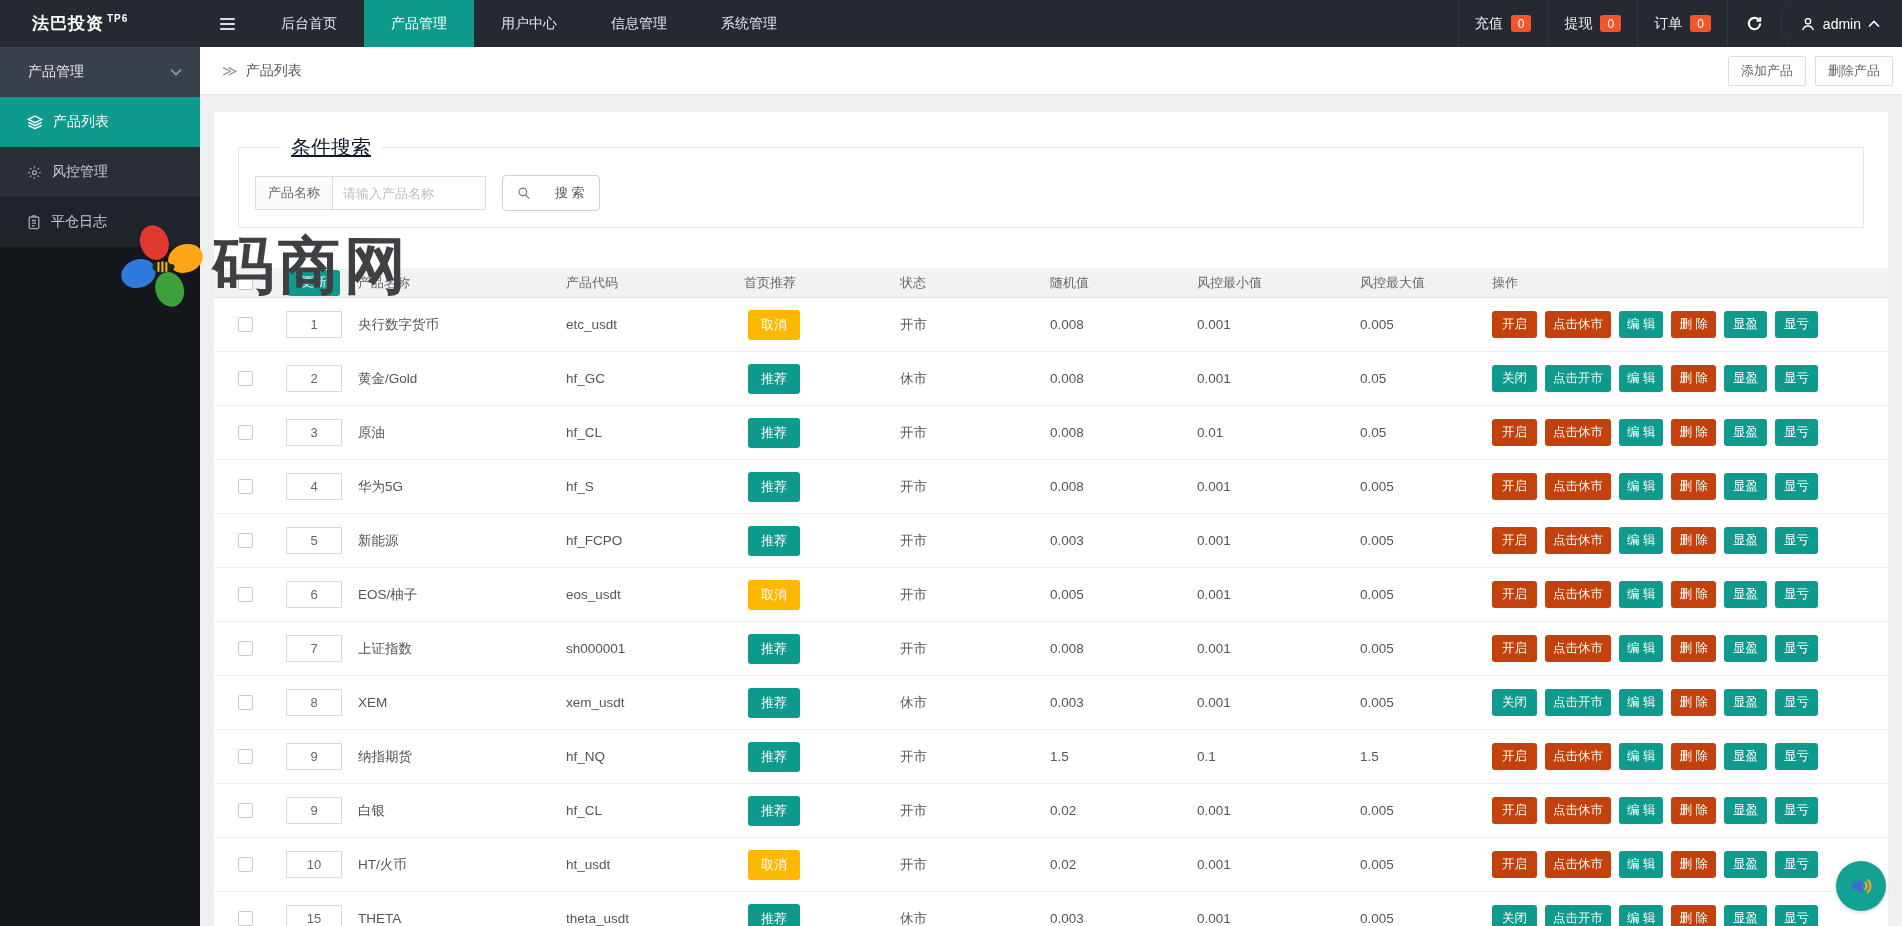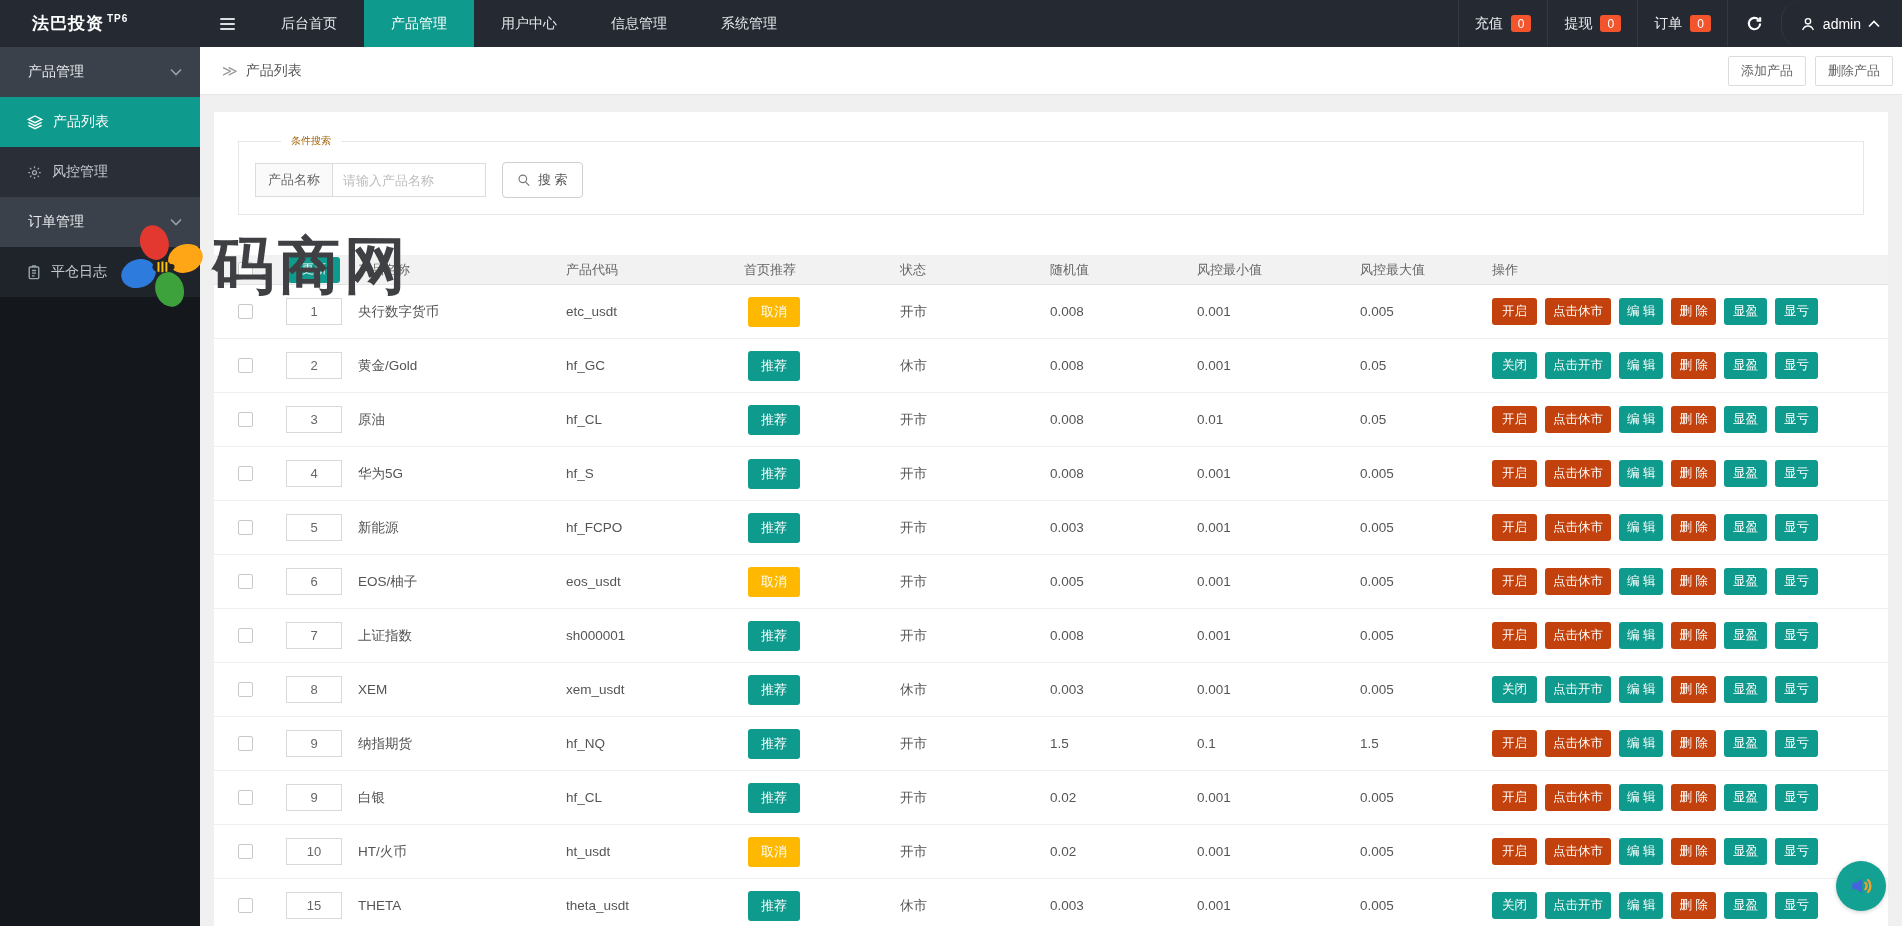--- a/index.html
+++ b/index.html
@@ -35,26 +35,26 @@
   .crumb { padding-left:22px; color:#555; font-size:14px; display:flex; align-items:center; gap:8px; }
   .crumb .gg { color:#9A9A9A; font-size:15px; }
   .crumb-actions { margin-left:auto; margin-right:9px; display:flex; gap:9px; }
   .ghost-btn { height:30px; padding:0 12px; background:#fff; border:1px solid #DCDCDC; border-radius:2px; color:#666; font-size:13px; cursor:pointer; }
 
   
   .main-bg { position:absolute; left:200px; top:95px; right:0; bottom:0; background:#F0F0F1; }
   .card { position:absolute; left:214px; top:112px; right:14px; height:1000px; background:#fff; z-index:5; }
 
   fieldset.search { margin:22px 24px 0 24px; border:1px solid #E7E7E7; padding:14px 0 16px 16px; }
-  fieldset.search legend { margin-left:26px; padding:0 10px; font-size:10px; color:#a16207; }
+  fieldset.search legend { margin-left:26px; padding:0 10px; font-size:20px; color:#0f172a;text-decoration:underline; }
   .search-row { display:flex; align-items:center; }
   .in-label { height:34px; line-height:32px; padding:0 12px; border:1px solid #DCDCDC; background:#FAFAFA; color:#666; font-size:13px; }
   .in-text { width:154px; height:34px; border:1px solid #DCDCDC; margin-left:-1px; padding:0 10px; font-size:13px; color:#000000; outline:none; }
   .in-text::placeholder { color:#BDBDBD; }
-  .search-btn { margin-left:16px; height:36px; padding:0 14px; background:#fff; border:1px solid #CFCFCF; border-radius:4px; color:#555; font-size:13px; display:flex; align-items:center; gap:7px; cursor:pointer; }
+  .search-btn { margin-left:16px; height:36px; padding:0 14px; background:#fff; border:1px solid #CFCFCF; border-radius:4px; color:#555; font-size:13px; display:flex; align-items:center; gap:24px; cursor:pointer; }
 
   
   .ptable { margin-top:40px; }
   .thead, .trow { display:grid; grid-template-columns:62px 76px 214px 178px 148px 148px 148px 162px 140px 1fr; align-items:center; }
   .thead { height:30px; background:#F2F2F2; font-size:13px; color:#666; border-bottom:1px solid #E3E3E3; }
   .trow { height:54px; border-bottom:1px solid #EFEFEF; font-size:13.5px; color:#555; background:#fff; }
   .c-check { display:flex; justify-content:center; }
   .c-sort { display:flex; justify-content:center; }
   .c-name { padding-left:6px; } .c-status { padding-left:8px; }
   .c-random { padding-left:10px; } .c-min { padding-left:9px; } .c-max { padding-left:10px; }
@@ -146,26 +146,20 @@
           <span>产品列表</span>
         </div>
         <div class="sb-item">
           <svg width="15" height="15" viewBox="0 0 24 24" fill="none" stroke="#9EA6AF" stroke-width="2">
             <circle cx="12" cy="12" r="3.2"></circle>
             <path d="M12 2v3M12 19v3M2 12h3M19 12h3M4.9 4.9l2.1 2.1M17 17l2.1 2.1M19.1 4.9 17 7M7 17l-2.1 2.1"></path>
           </svg>
           <span>风控管理</span>
         </div>
       </div>
-      <div class="sb-group-header">
-        <span class="lbl">订单管理</span>
-        <svg width="12" height="8" viewBox="0 0 12 8" fill="none" stroke="#98A0AA" stroke-width="1.6">
-          <path d="M1 1.5 6 6.5 11 1.5"></path>
-        </svg>
-      </div>
       <div class="sb-sub-1">
         <div class="sb-item">
           <svg width="14" height="15" viewBox="0 0 20 22" fill="none" stroke="#9EA6AF" stroke-width="2">
             <rect x="3" y="3" width="14" height="17" rx="1.5"></rect>
             <path d="M7 1.5h6M7 8h6M7 12h6M7 16h4"></path>
           </svg>
           <span>平仓日志</span>
         </div>
       </div>
     </div>

